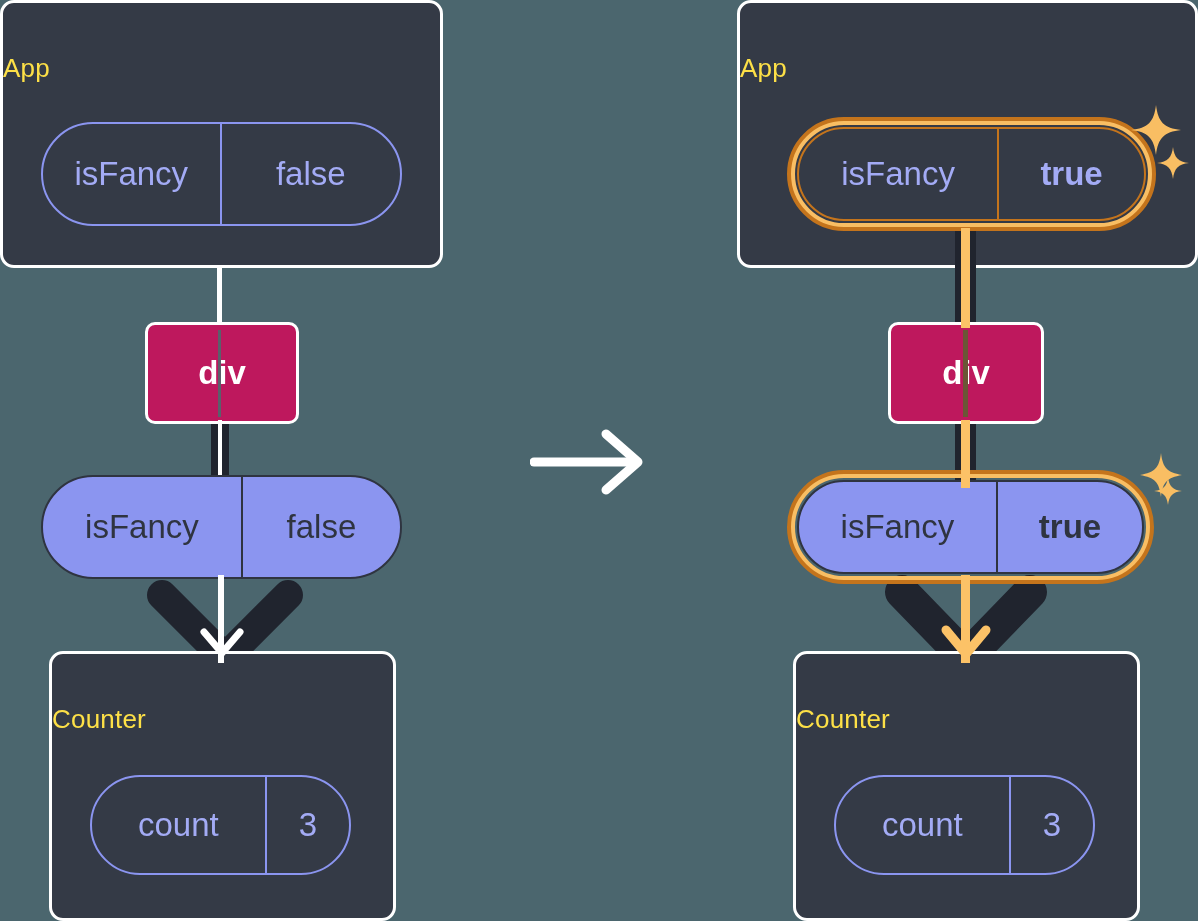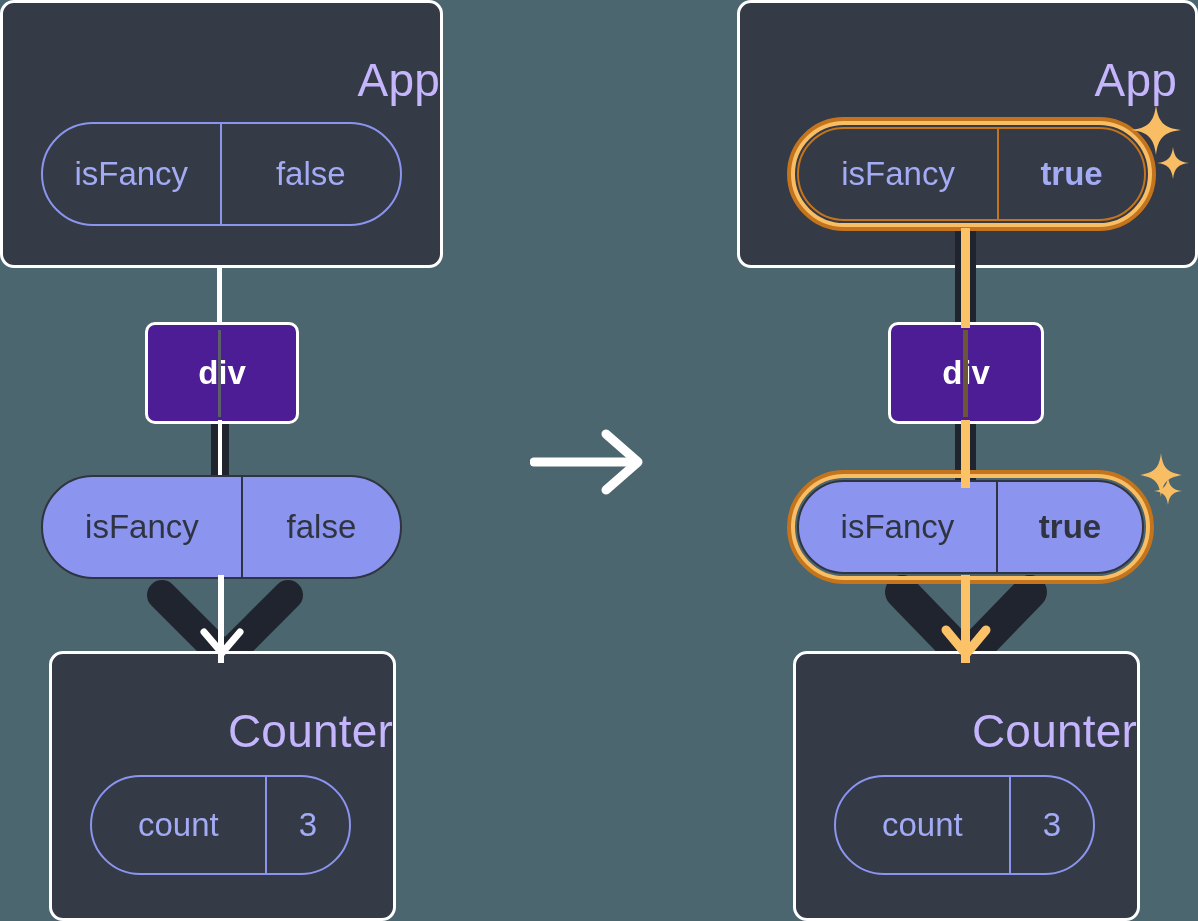--- a/index.html
+++ b/index.html
@@ -16,29 +16,29 @@
   .cbox{
     position:absolute;
     background:#343a46;
     border:3px solid #ffffff;
     border-radius:14px;
     box-sizing:border-box;
     z-index:6;
   }
   .cbox-title{
     position:absolute;left:0;right:0;
-    text-align:right;
-    color:#c4b5fd;
-    font-size:46px;
+    text-align:left;
+    color:#fde047;
+    font-size:26px;
     letter-spacing:.2px;
     white-space:nowrap;
   }
   .divbox{
     position:absolute;
-    background:#4c1d95;
+    background:#be185d;
     border:3px solid #ffffff;
     border-radius:10px;
     box-sizing:border-box;
     display:flex;align-items:center;justify-content:center;
     color:#ffffff;font-size:33px;font-weight:700;
     z-index:8;
   }
 
   
   .pill{

